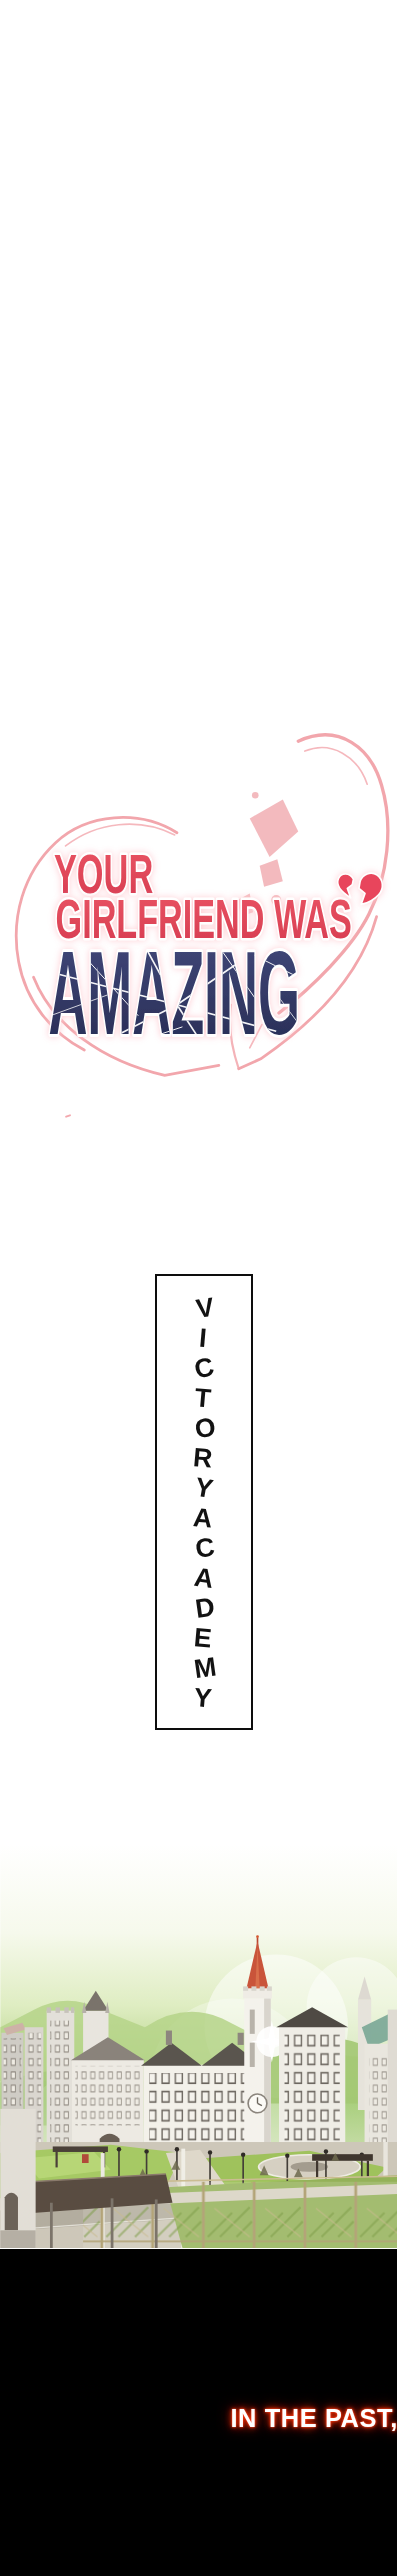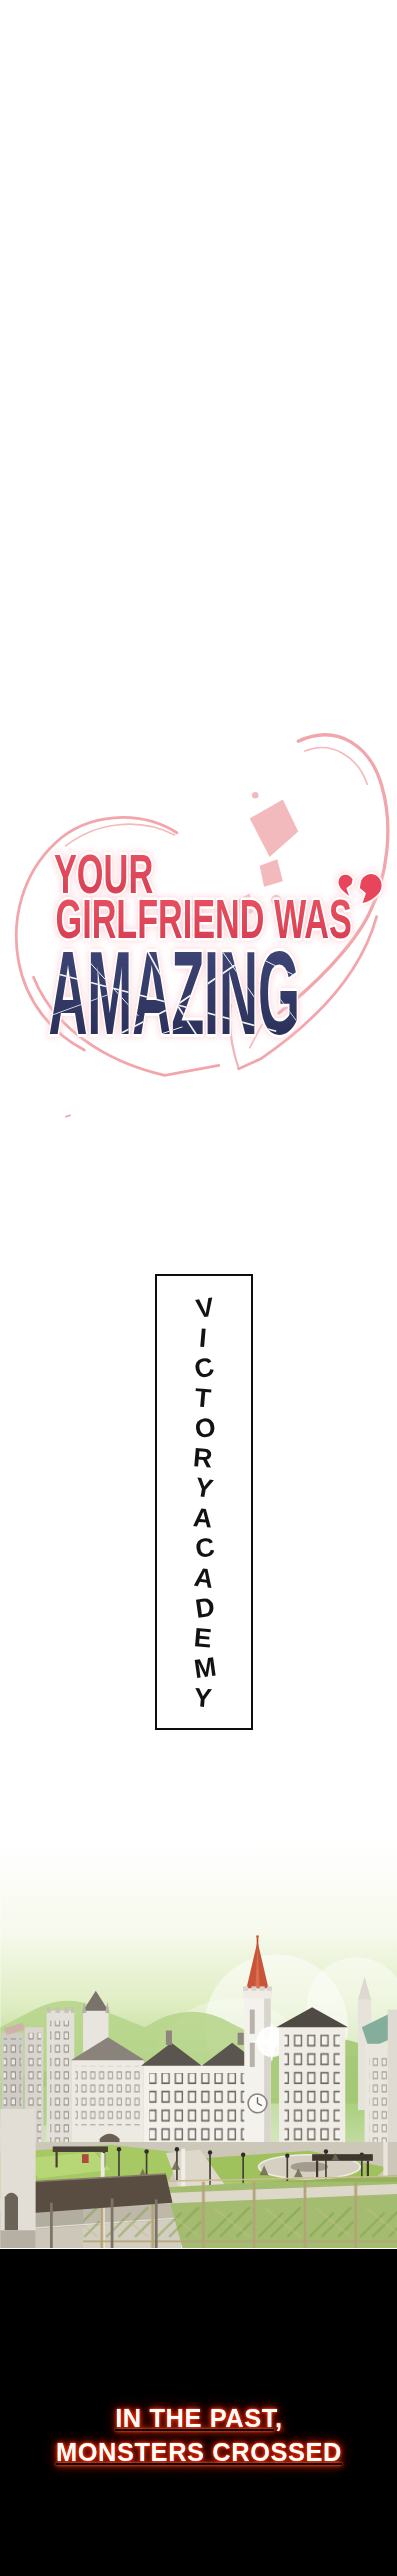--- a/index.html
+++ b/index.html
@@ -19,21 +19,21 @@
   .sign .ltr:nth-child(odd){transform:rotate(-8deg) translateX(1.1px);}
   .sign .ltr:nth-child(even){transform:rotate(5deg) translateX(-1.1px);}
   .sign .ltr:nth-child(3){transform:rotate(-14deg);}
   .sign .ltr:nth-child(7){transform:rotate(10deg);}
   .sign .ltr:nth-child(10){transform:rotate(8deg);}
   
   .campus{position:absolute;left:0;top:1844px;width:398px;height:404px;}
   .campus svg{display:block;}
   
   .footer{position:absolute;left:0;top:2249px;width:398px;height:327px;background:#000000;}
-  .caption{position:absolute;top:152px;left:0;width:100%;text-align:center;text-decoration:underline;}
+  .caption{position:absolute;top:152px;left:0;width:100%;text-align:right;}
   .caption .cap-line{font-size:25.4px;line-height:34px;font-weight:bold;color:#ffffff;
         letter-spacing:0.6px;
         text-shadow:0 0 1.7px #ff5030,0 0 3.9px #ff2f00,0 0 7.7px #e02600,0 0 13.3px #b81f00;}
 </style>
 </head>
 <body>
 
 <div class="page">
 
   <section class="title-block">
@@ -306,18 +306,17 @@
         <rect x="0" y="480" width="64" height="252" fill="#e2ded6"></rect>
         <path d="M 8,700 L 8,640 Q 20,624 32,640 L 32,700 Z" fill="#6b6258"></path>
         <rect x="0" y="700" width="64" height="32" fill="#b5afa4"></rect>
       </g>
     </svg>
   </section>
 
   <footer class="footer">
     <div class="caption">
       <div class="cap-line">IN THE PAST,</div>
-      <div class="cap-line">MONSTERS CROSSED</div>
     </div>
   </footer>
 
 </div>
 
 
 </body></html>

